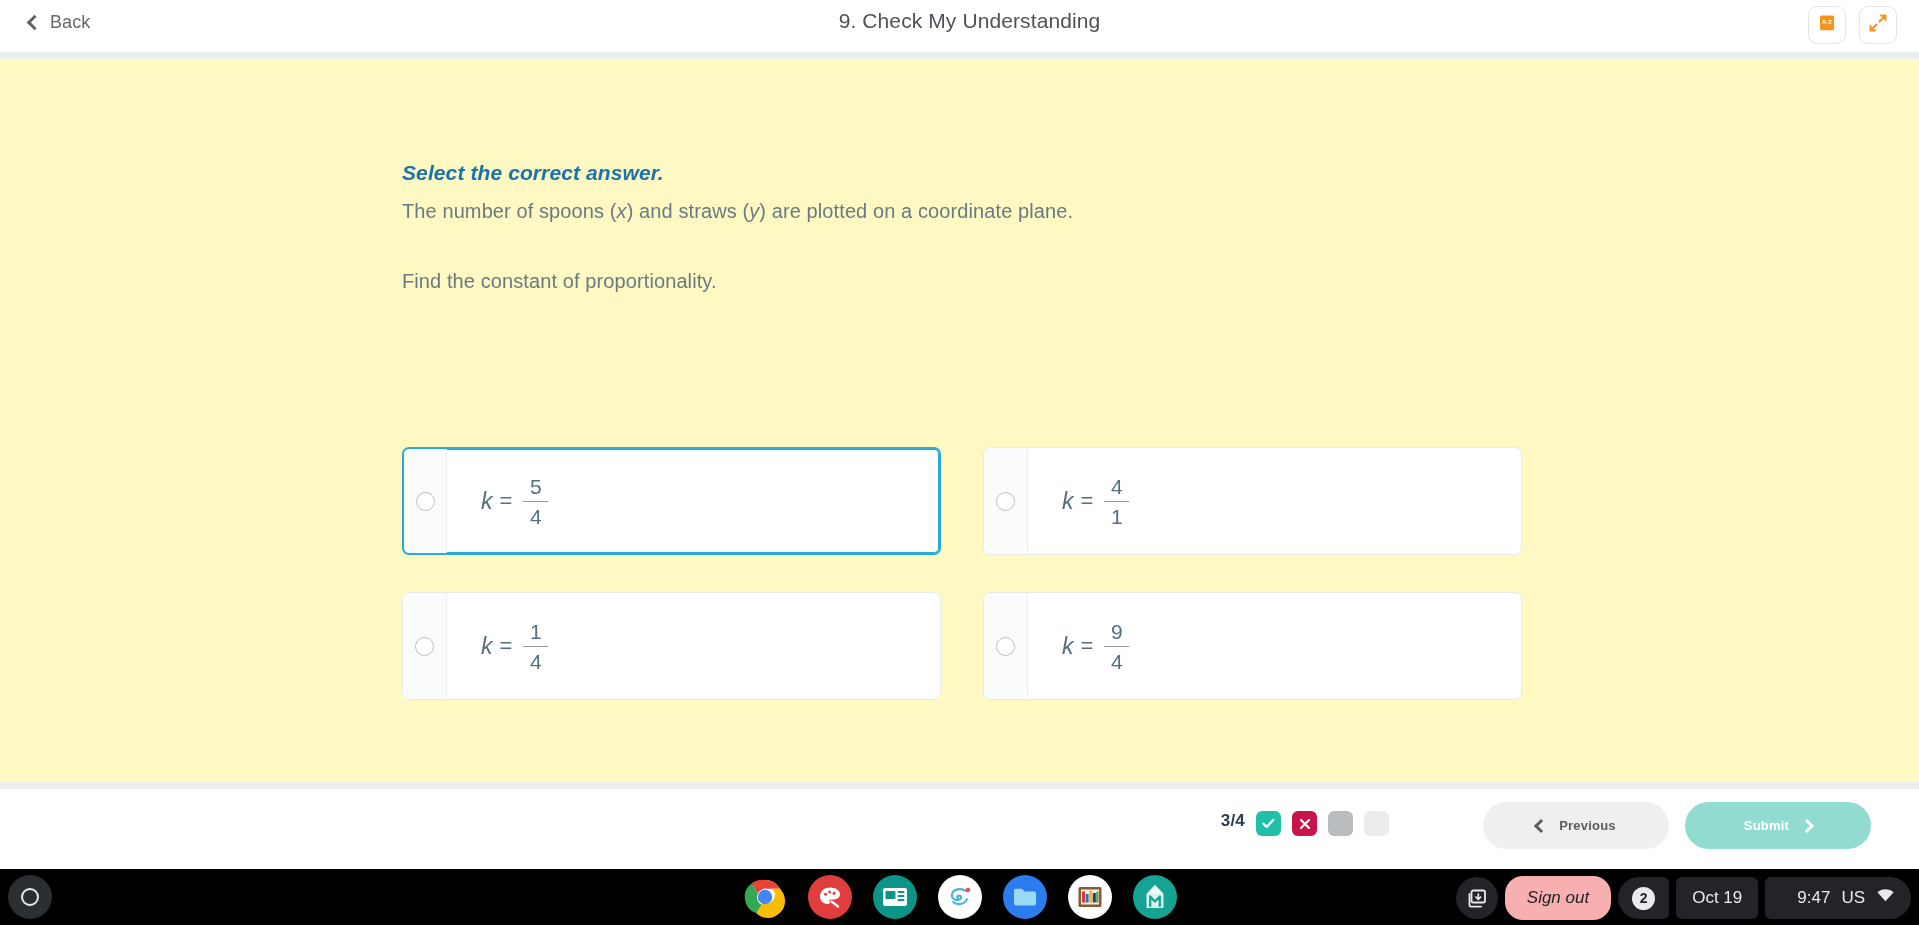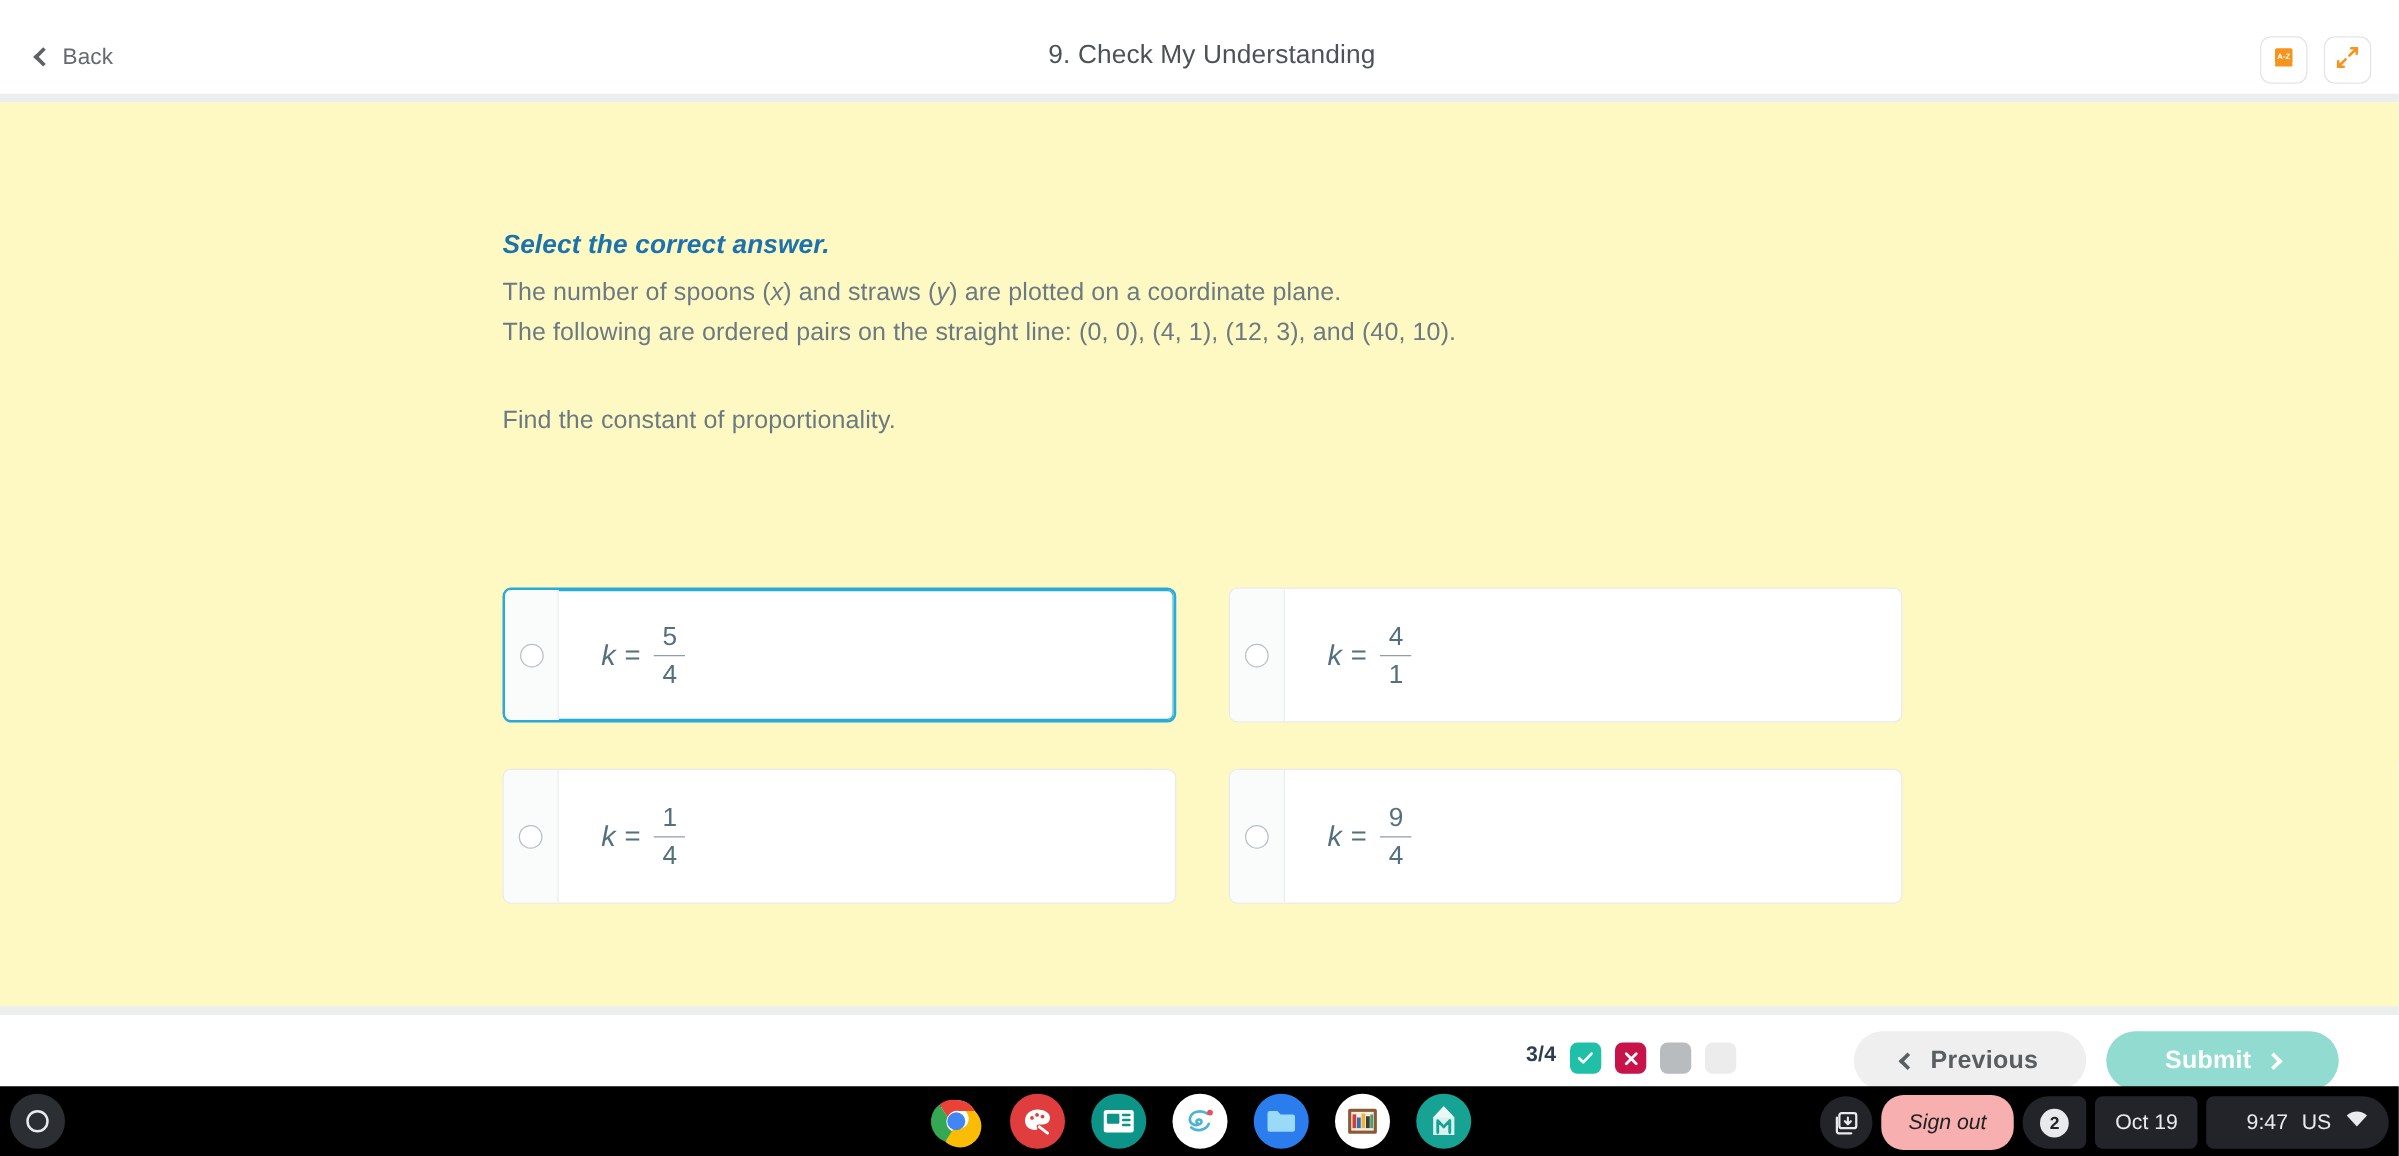--- a/index.html
+++ b/index.html
@@ -11,21 +11,20 @@
     background: #ffffff;
   }
 
   
   #app {
     position: absolute;
     left: 0; top: 0;
     width: 1919px;
     height: 751px;
     background: #ffffff;
-    margin-top: 23px;
   }
 
   
   #header {
     position: relative;
     height: 52px;
     background: #ffffff;
     display: flex;
     align-items: center;
   }
@@ -247,21 +246,21 @@
     gap: 16px;
     align-items: center;
   }
   .nav-btn {
     height: 47px;
     border-radius: 24px;
     display: flex;
     align-items: center;
     justify-content: center;
     gap: 13px;
-    font-size: 20px;
+    font-size: 13px;
     font-weight: bold;
     letter-spacing: .2px;
     border: none;
     cursor: pointer;
     font-family: "Liberation Sans", sans-serif;
   }
   .nav-btn.prev {
     width: 186px;
     background: #efefef;
     color: #595e61;
@@ -414,21 +413,20 @@
       </div>
     </div>
   </div>
   <div id="header-sep"></div>
 
   <div id="content">
 
     <div class="stem">
       <div class="stem-heading">Select the correct answer.</div>
       <div class="stem-line"><span>The number of spoons (</span><em>x</em><span>) and straws (</span><em>y</em><span>) are plotted on a coordinate plane.</span></div>
-      <div class="stem-line">The following are ordered pairs on the straight line: (0, 0), (4, 1), (12, 3), and (40, 10).</div>
       <div class="stem-gap"></div>
       <div class="stem-line">Find the constant of proportionality.</div>
     </div>
 
     <div id="options">
 
       <div class="option focused">
         <div class="opt-gutter">
           <span class="radio"></span>
         </div>

